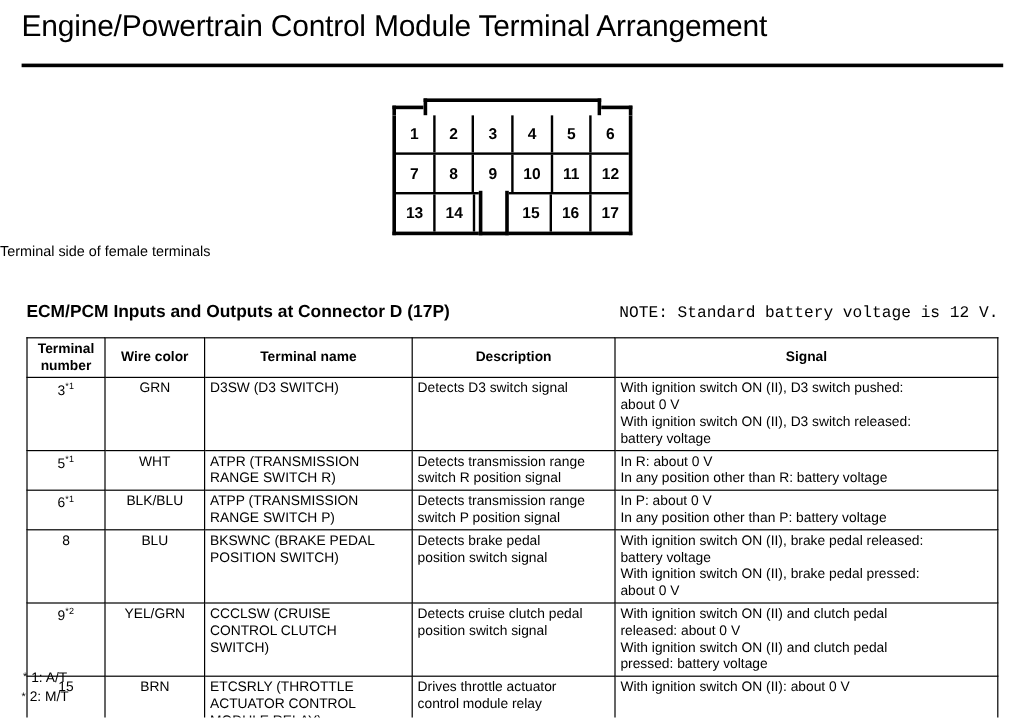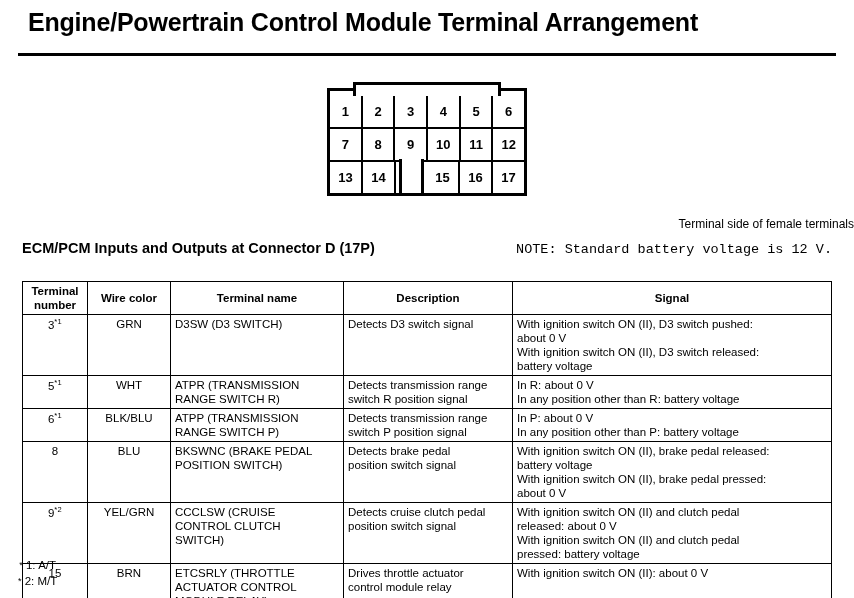--- a/index.html
+++ b/index.html
@@ -13,24 +13,24 @@
     height: 598px;
     overflow: hidden;
     font-family: "Liberation Sans", sans-serif;
     color: #000000;
     position: relative;
   }
 
   
   .page-title {
     position: absolute;
-    left: 28px;
+    left: 18px;
     top: 8px;
     font-size: 25px;
-    font-weight: bold;
+    font-weight: normal;
     letter-spacing: -0.2px;
     white-space: nowrap;
   }
   .title-rule {
     position: absolute;
     left: 18px;
     top: 53px;
     width: 818px;
     height: 3px;
     background: #000000;
@@ -114,38 +114,39 @@
     right: 3px;
     top: -3px;
     bottom: -3px;
     border: 3px solid #000;
     border-top: none;
     box-sizing: border-box;
     background: #fff;
   }
 
   .conn-caption {
-    text-align: right;
+    text-align: left;
     font-size: 12px;
-    margin-top: 21px;
+    margin-top: 6px;
   }
 
   
   .section-row {
     position: absolute;
     left: 22px;
     top: 240px;
     width: 810px;
     display: flex;
     align-items: baseline;
   }
   .section-title {
     font-size: 14.5px;
     font-weight: bold;
     white-space: nowrap;
+    margin-top: 12px;
   }
   .section-note {
     margin-left: auto;
     font-size: 13.5px;
     white-space: nowrap;
     font-family: Liberation Mono, monospace;
   }
 
   
   .pin-table {

